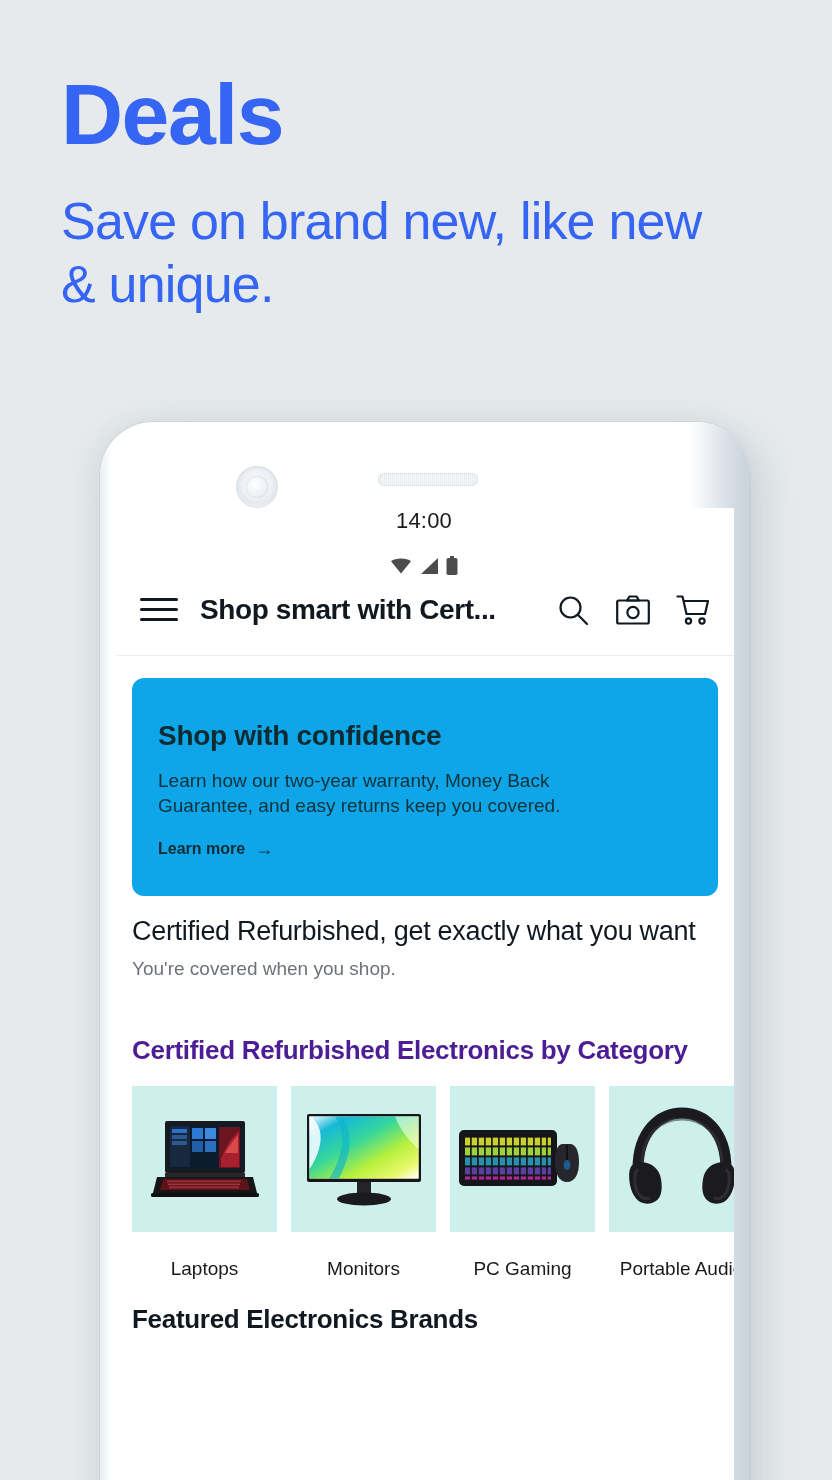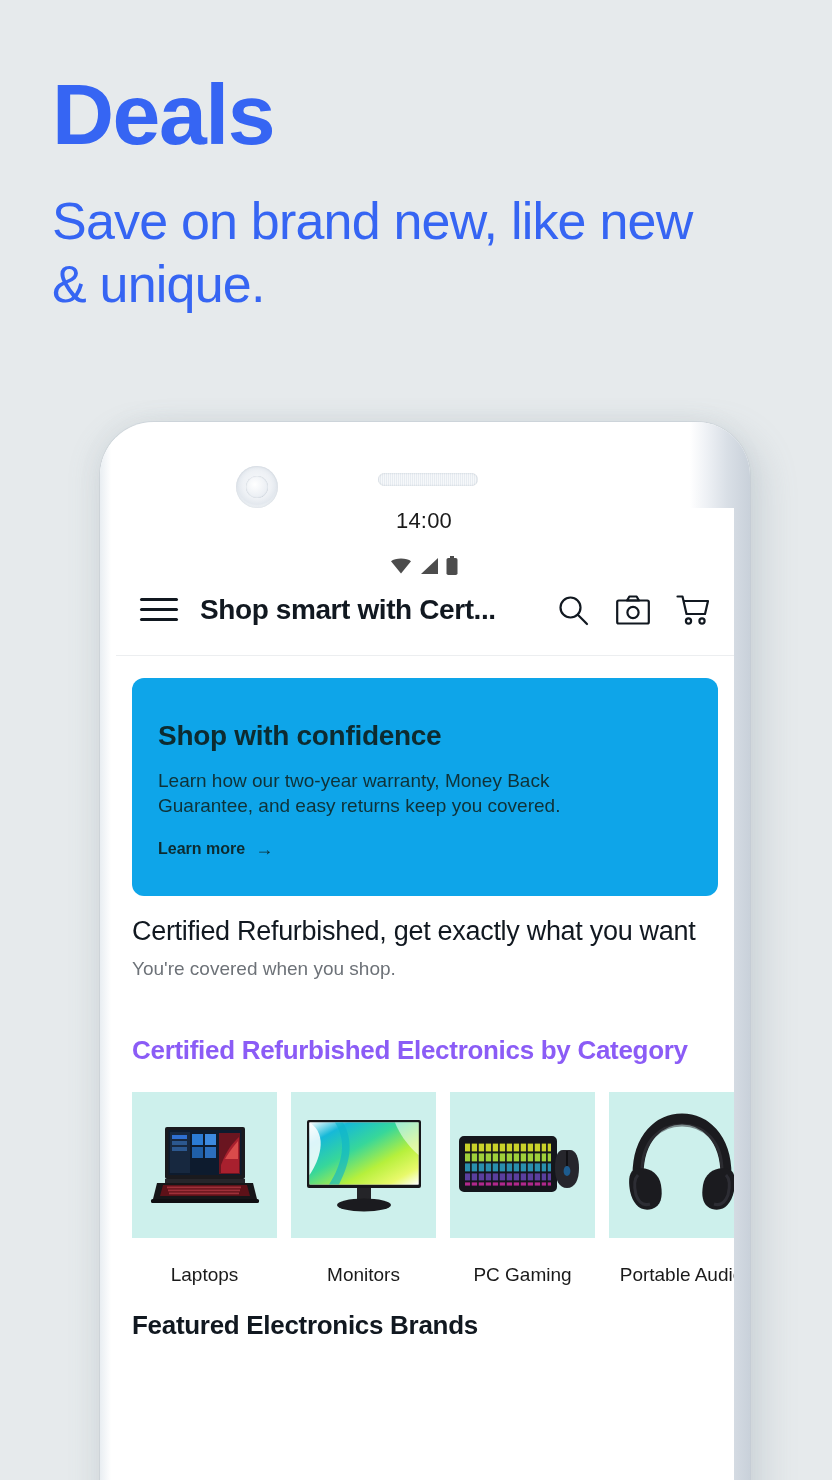--- a/index.html
+++ b/index.html
@@ -5,21 +5,21 @@
   * { margin:0; padding:0; box-sizing:border-box; }
   html, body { width:832px; height:1480px; }
   body {
     background:#e6eaec;
     font-family:"Liberation Sans", sans-serif;
     overflow:hidden;
     position:relative;
   }
 
   
-  .promo { position:absolute; left:52px; top:74px; width:700px; }
+  .promo { position:absolute; left:61px; top:74px; width:700px; }
   .promo-title {
     font-size:86px;
     font-weight:bold;
     color:#3665f3;
     line-height:0.95;
     letter-spacing:-1.5px;
   }
   .promo-sub {
     margin-top:34px;
     font-size:52px;
@@ -152,27 +152,27 @@
   .intro-head {
     font-size:27px; color:#111820; line-height:1.42; letter-spacing:-0.3px;
     font-weight:400;
   }
   .intro-sub { margin-top:8px; font-size:19px; color:#6d7278; }
 
   
   .section-head {
     padding:0 16px;
     margin-top:52px;
-    font-size:26px; font-weight:bold; color:#8b5cf6;
+    font-size:26px; font-weight:bold; color:#4c1d95;
     line-height:1.45; letter-spacing:-0.3px;
   }
 
   
   .cat-strip {
-    margin-top:22px;
+    margin-top:16px;
     padding-left:16px;
     display:flex; gap:14px;
     overflow:hidden;
   }
   .cat-item { flex:0 0 auto; width:145px; }
   .cat-tile {
     width:145px; height:146px;
     background:#cdf0ec;
     display:flex; align-items:center; justify-content:center;
     overflow:hidden;

